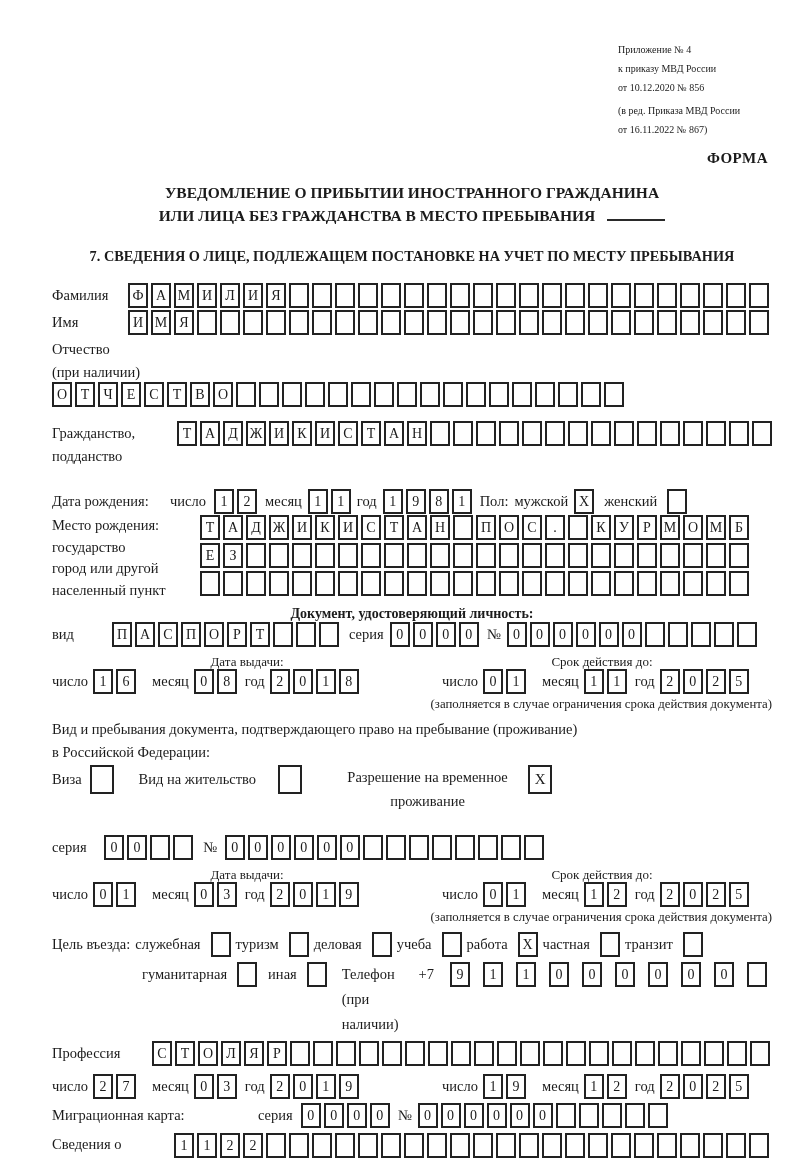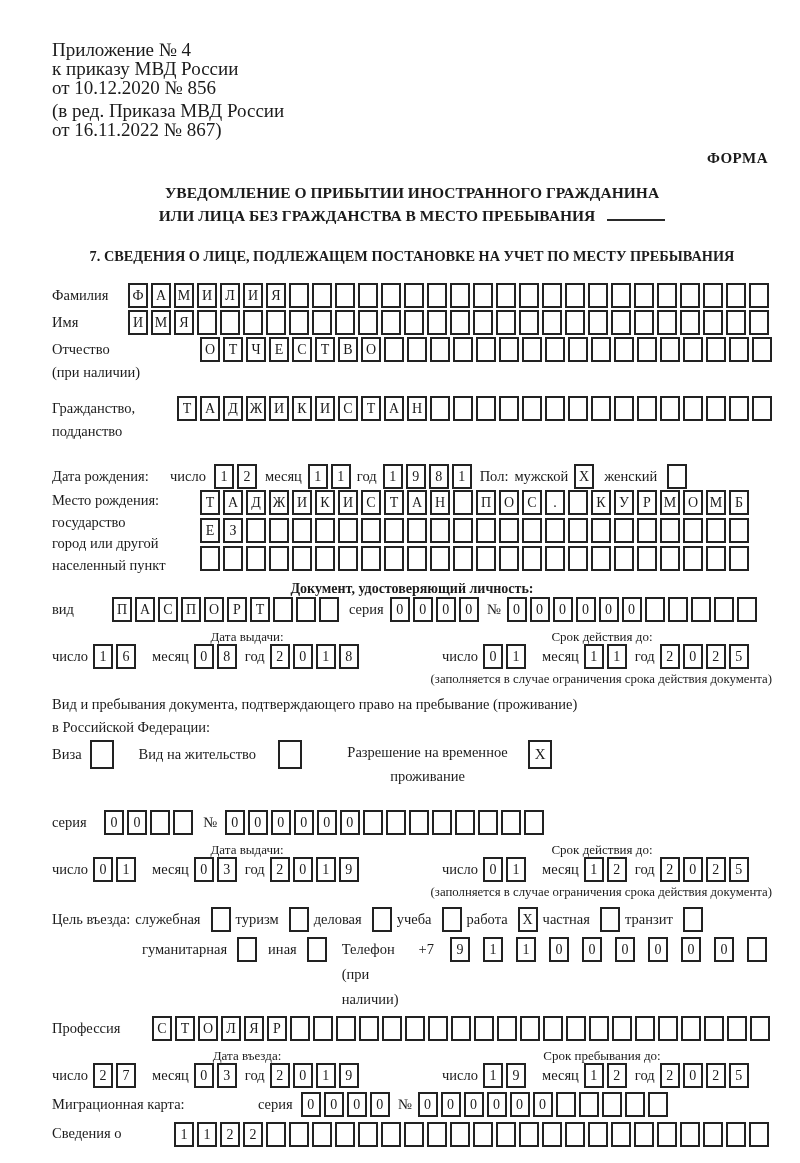--- a/index.html
+++ b/index.html
@@ -6,39 +6,39 @@
   .page {
     position:relative;
     width:800px; height:1163px;
     box-sizing:border-box;
     padding:40px 28px 10px 52px;
     background:#ffffff;
     color:#1b1b1b;
     font-family:"Liberation Serif","DejaVu Serif",serif;
     overflow:hidden;
   }
-  .appendix-block { font-size:19px; line-height:19px; }
+  .appendix-block { margin-left:566px; font-size:10px; line-height:19px; }
   .appendix-block .rev { margin-top:4px; }
   .form-label { text-align:right; font-weight:bold; font-size:15px; letter-spacing:.5px; margin-top:10px; line-height:18px; padding-right:4px; }
   .title { text-align:center; font-weight:bold; font-size:15.5px; line-height:23px; margin-top:14px; }
   .tblank { display:inline-block; width:58px; border-bottom:2px solid #2a2a2a; margin-left:12px; }
   .section-heading { text-align:center; font-weight:bold; font-size:14.3px; line-height:18px; margin-top:20px; margin-bottom:18px; white-space:nowrap; }
 
   .frow { display:flex; align-items:flex-start; }
   .flabel { font-size:14.5px; line-height:25px; flex-shrink:0; }
   .flabel .l2 { line-height:20px; }
   .cells { display:flex; gap:3px; flex-shrink:0; }
   .cell {
     width:20px; height:25px; box-sizing:border-box;
     border:2px solid #222; background:#fff;
     display:flex; align-items:center; justify-content:center;
     font-size:14px; line-height:1; flex-shrink:0;
   }
   .mb2{margin-bottom:2px;} .mb4{margin-bottom:4px;} .mb5{margin-bottom:5px;}
-  .mb8{margin-bottom:8px;} .mb14{margin-bottom:14px;} .mb23{margin-bottom:23px;}
+  .mb8{margin-bottom:8px;} .mb14{margin-bottom:14px;flex-direction:column;} .mb23{margin-bottom:23px;}
 
   .inline-label { font-size:14.5px; line-height:25px; flex-shrink:0; }
   .gap6{margin-left:6px;} .gap8{margin-left:8px;} .gap10{margin-left:10px;}
 
   .mrows { display:flex; flex-direction:column; gap:3px; }
 
   .doc-heading { text-align:center; font-weight:bold; font-size:14px; line-height:17px; margin-bottom:0; }
 
   .dp-heads { display:flex; font-size:13px; line-height:14px; margin-bottom:0; }
   .dp-h1 { width:390px; text-align:center; }
@@ -583,24 +583,20 @@
         <span class="cell"></span>
         <span class="cell"></span>
         <span class="cell"></span>
         <span class="cell"></span>
         <span class="cell"></span>
         <span class="cell"></span>
         <span class="cell"></span>
       </div>
   </div>
 
-  <div class="dp-heads">
-    <div class="dp-h1">Дата въезда:</div>
-    <div class="dp-h2">Срок пребывания до:</div>
-  </div>
   <div class="dp-row mb4">
     <div class="dgroup dg-left">
       <span class="dlabel">число</span>
       <div class="cells">
           <span class="cell">2</span>
           <span class="cell">7</span>
         </div>
       <span class="dlabel gap8">месяц</span>
       <div class="cells">
           <span class="cell">0</span>

